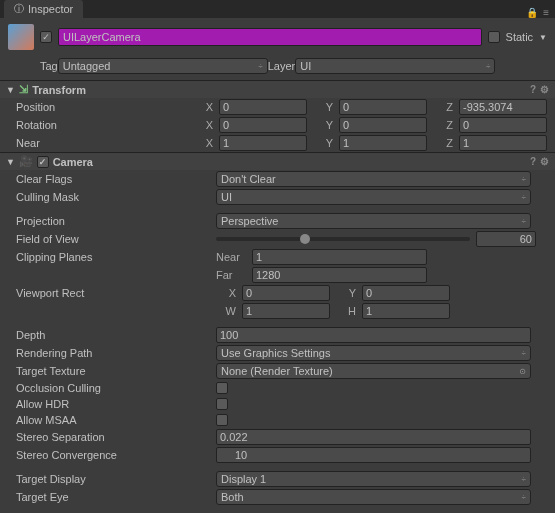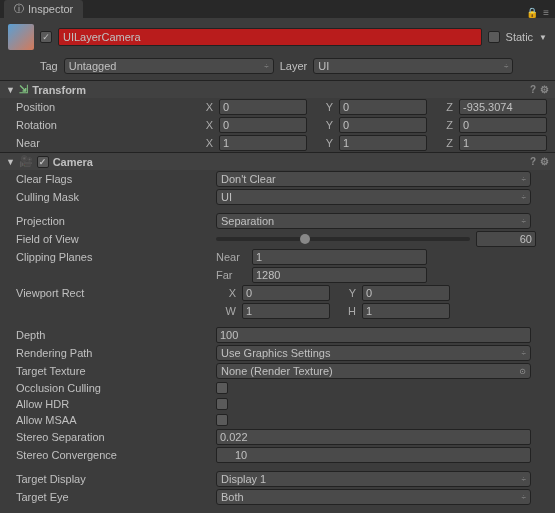--- a/index.html
+++ b/index.html
@@ -4,24 +4,24 @@
 <style>
 * { margin: 0; padding: 0; box-sizing: border-box; font-family: Arial, sans-serif; }
 body { background: #3c3c3c; color: #c0c0c0; font-size: 11px; width: 555px; height: 513px; overflow: hidden; }
 .panel { background: #3c3c3c; }
 .tab-bar { background: #282828; height: 18px; display: flex; align-items: flex-end; padding-left: 4px; }
 .tab { background: #3c3c3c; padding: 2px 10px; border-radius: 3px 3px 0 0; display: flex; align-items: center; gap: 4px; font-size: 11px; }
 .tab-icon { font-size: 10px; }
 .lock-icons { margin-left: auto; padding-right: 6px; display: flex; gap: 4px; align-items: center; font-size: 10px; color: #888; }
 .header { background: #3c3c3c; padding: 6px 8px; display: flex; align-items: center; gap: 6px; }
 .cube-icon { width: 26px; height: 26px; background: linear-gradient(135deg, #5a9fd4, #d47a5a); border-radius: 2px; }
-.name-input { flex: 1; background: #b91c1c; border: 1px solid #222; color: #c0c0c0; padding: 2px 4px; font-size: 11px; border-radius: 2px; }
+.name-input { flex: 1; background: #a21caf; border: 1px solid #222; color: #c0c0c0; padding: 2px 4px; font-size: 11px; border-radius: 2px; }
 .checkbox { width: 12px; height: 12px; background: #5a5a5a; border: 1px solid #222; border-radius: 2px; display: inline-flex; align-items: center; justify-content: center; font-size: 9px; color: #c0c0c0; }
 .checkbox.checked::after { content: "✓"; }
-.tag-layer { display: flex; padding: 2px 8px 6px 40px; gap: 6px; align-items: center; }
+.tag-layer { display: flex; padding: 2px 8px 6px 40px; align-items: center; }
 .dropdown { background: #4a4a4a; border: 1px solid #222; color: #c0c0c0; padding: 1px 4px; font-size: 11px; border-radius: 3px; display: flex; justify-content: space-between; align-items: center; }
 .dropdown-arrow { font-size: 8px; color: #999; }
 .tag-dd { flex: 1; max-width: 210px; }
 .layer-dd { flex: 1; max-width: 200px; }
 .component { border-top: 1px solid #222; }
 .comp-header { background: #414141; padding: 2px 6px; display: flex; align-items: center; gap: 4px; font-weight: bold; }
 .foldout { font-size: 9px; cursor: pointer; }
 .comp-icon { font-size: 11px; }
 .comp-title { flex: 1; }
 .comp-extras { display: flex; gap: 4px; font-size: 10px; color: #888; }
@@ -150,21 +150,21 @@
             <span>UI</span>
             <span class="dropdown-arrow">÷</span>
           </div>
         </div>
     </div>
     <div class="gap"></div>
     <div class="prop-row">
       <div class="prop-label">Projection</div>
       <div class="prop-value">
           <div class="dropdown full-dd">
-            <span>Separation</span>
+            <span>Perspective</span>
             <span class="dropdown-arrow">÷</span>
           </div>
         </div>
     </div>
     <div class="prop-row">
       <div class="prop-label">Field of View</div>
       <div class="prop-value">
         <div class="slider-row">
           <div class="slider-track">
               <div class="slider-thumb"></div>

